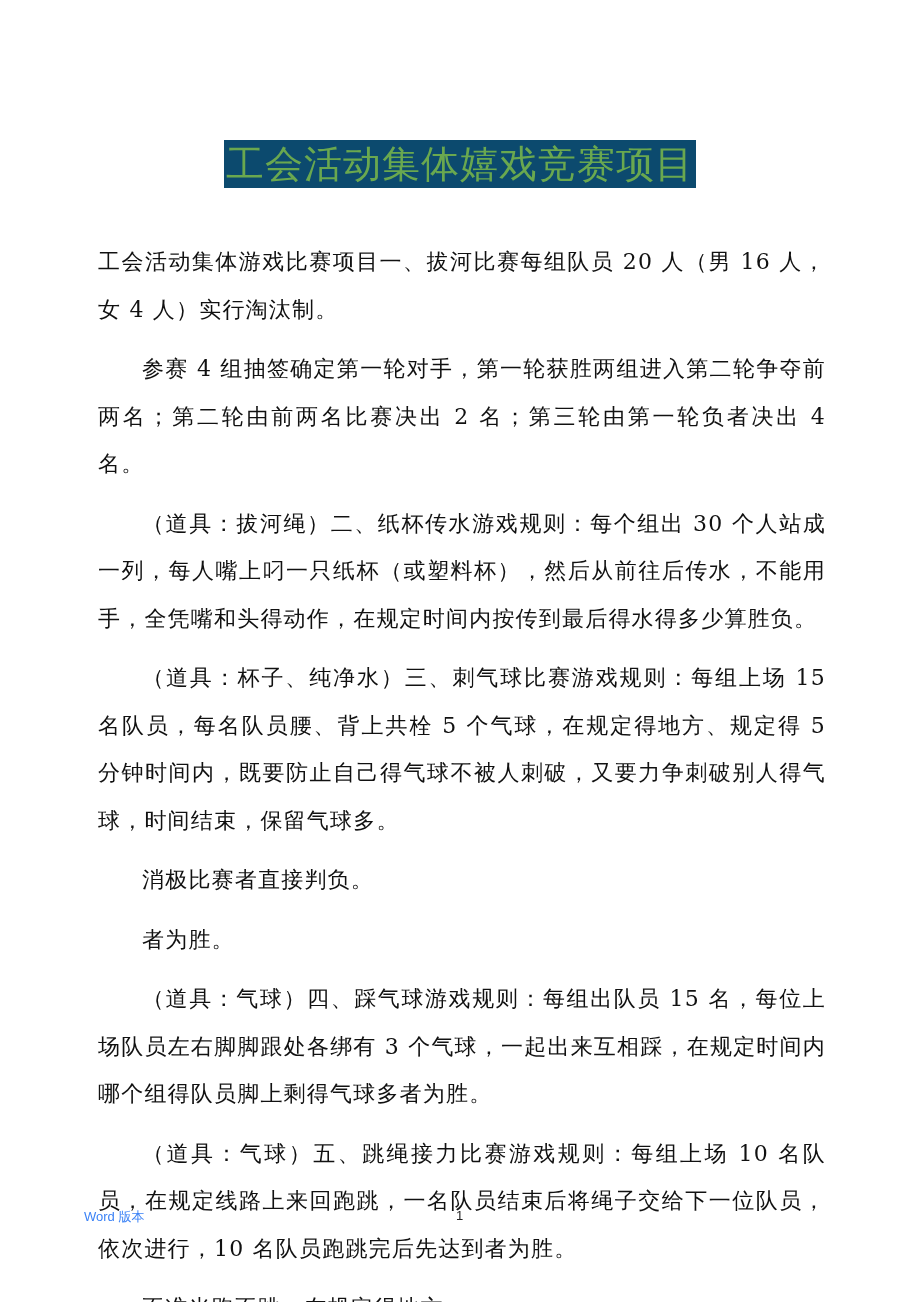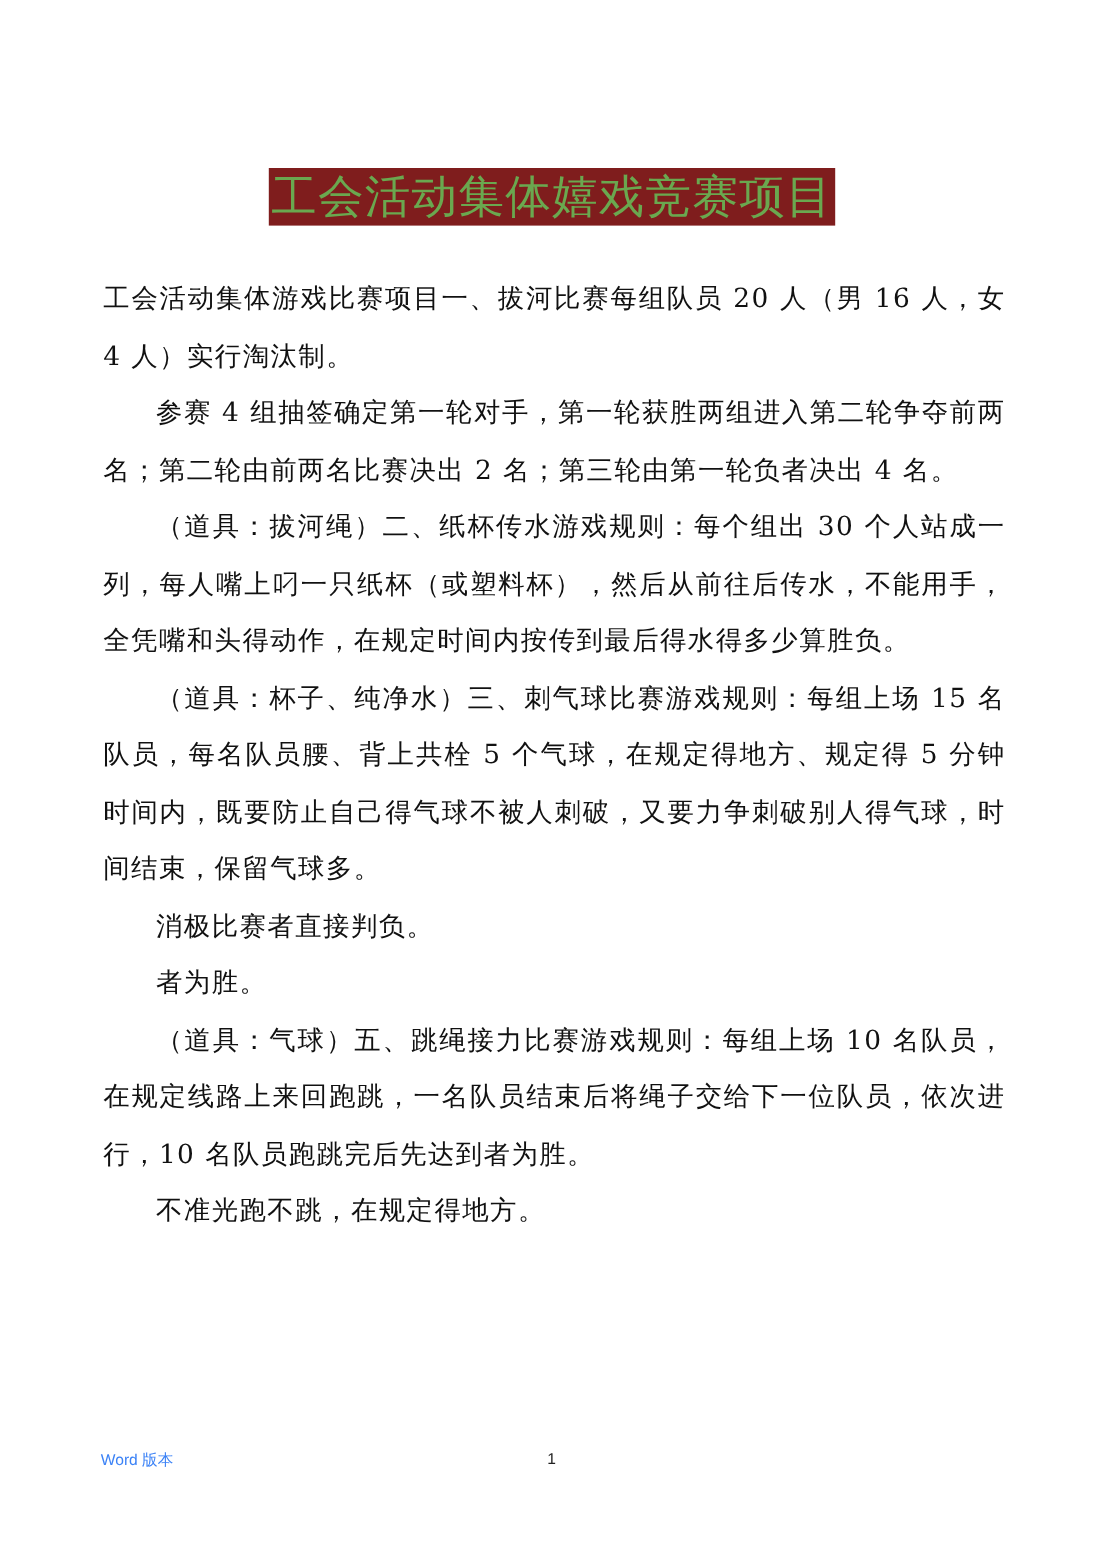--- a/index.html
+++ b/index.html
@@ -24,39 +24,39 @@
     }
     .title-wrap {
       position: absolute;
       top: 140px;
       left: 0;
       width: 920px;
       text-align: center;
     }
     .title {
       display: inline-block;
-      background: #7f1d1d;
+      background: #0c4a6e;
       color: #6aa84f;
       font-family: "DejaVu Sans", "Liberation Sans", sans-serif;
       font-size: 38px;
       line-height: 48px;
       height: 48px;
       padding: 0 2px;
       letter-spacing: 1px;
     }
     .body-text {
       position: absolute;
       left: 86px;
       top: 226px;
       width: 752px;
     }
     .para {
       font-size: 22px;
       line-height: 47.5px;
-      margin: 0;
+      margin: 12px;
       text-align: justify;
       letter-spacing: 1.2px;
       word-break: break-all;
     }
     .para.indent {
       text-indent: 44px;
     }
     .footer-left {
       position: absolute;
       left: 84px;
@@ -83,20 +83,21 @@
     <span class="title">工会活动集体嬉戏竞赛项目</span>
   </div>
 
   <div class="body-text">
     <p class="para">工会活动集体游戏比赛项目一、拔河比赛每组队员 20 人（男 16 人，女 4 人）实行淘汰制。</p>
     <p class="para indent">参赛 4 组抽签确定第一轮对手，第一轮获胜两组进入第二轮争夺前两名；第二轮由前两名比赛决出 2 名；第三轮由第一轮负者决出 4 名。</p>
     <p class="para indent">（道具：拔河绳）二、纸杯传水游戏规则：每个组出 30 个人站成一列，每人嘴上叼一只纸杯（或塑料杯），然后从前往后传水，不能用手，全凭嘴和头得动作，在规定时间内按传到最后得水得多少算胜负。</p>
     <p class="para indent">（道具：杯子、纯净水）三、刺气球比赛游戏规则：每组上场 15 名队员，每名队员腰、背上共栓 5 个气球，在规定得地方、规定得 5 分钟时间内，既要防止自己得气球不被人刺破，又要力争刺破别人得气球，时间结束，保留气球多。</p>
     <p class="para indent">消极比赛者直接判负。</p>
     <p class="para indent">者为胜。</p>
+    <p class="para indent">（道具：气球）四、踩气球游戏规则：每组出队员 15 名，每位上场队员左右脚脚跟处各绑有 3 个气球，一起出来互相踩，在规定时间内哪个组得队员脚上剩得气球多者为胜。</p>
     <p class="para indent">（道具：气球）五、跳绳接力比赛游戏规则：每组上场 10 名队员，在规定线路上来回跑跳，一名队员结束后将绳子交给下一位队员，依次进行，10 名队员跑跳完后先达到者为胜。</p>
     <p class="para indent">不准光跑不跳，在规定得地方。</p>
   </div>
 
   <div class="footer-left">Word 版本</div>
   <div class="footer-page">1</div>
 
 </div>
 
 </body></html>

